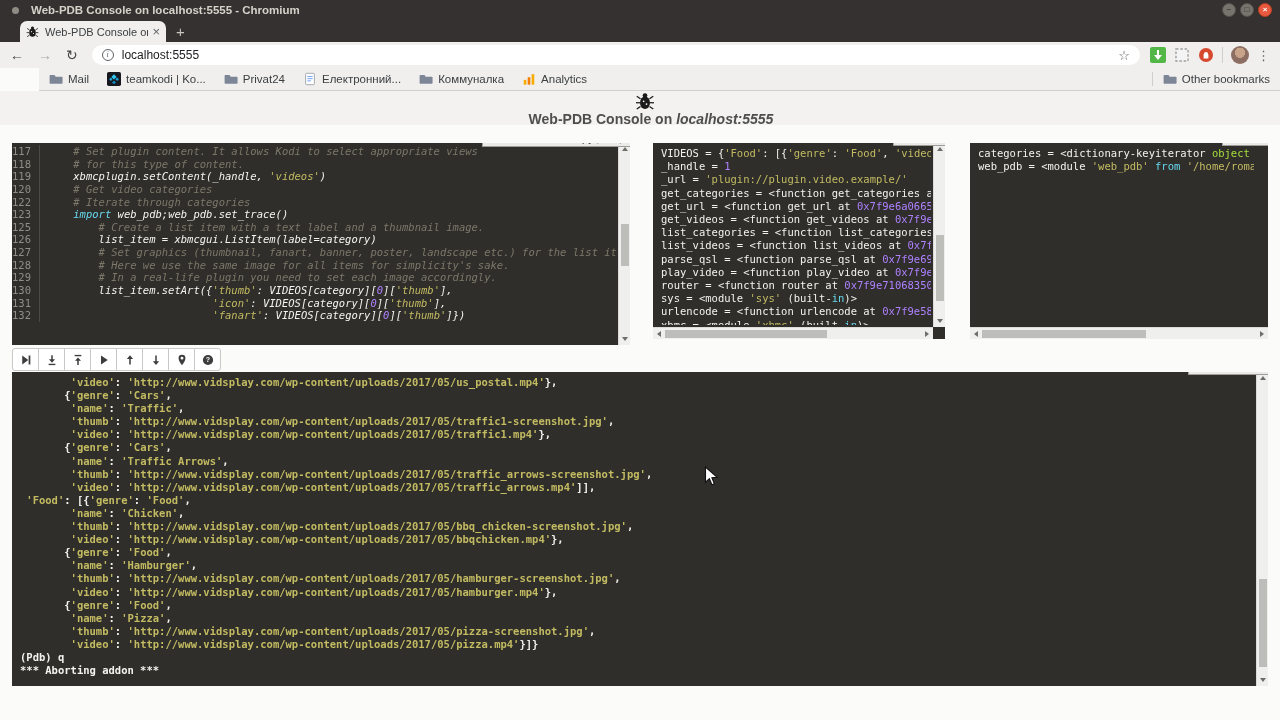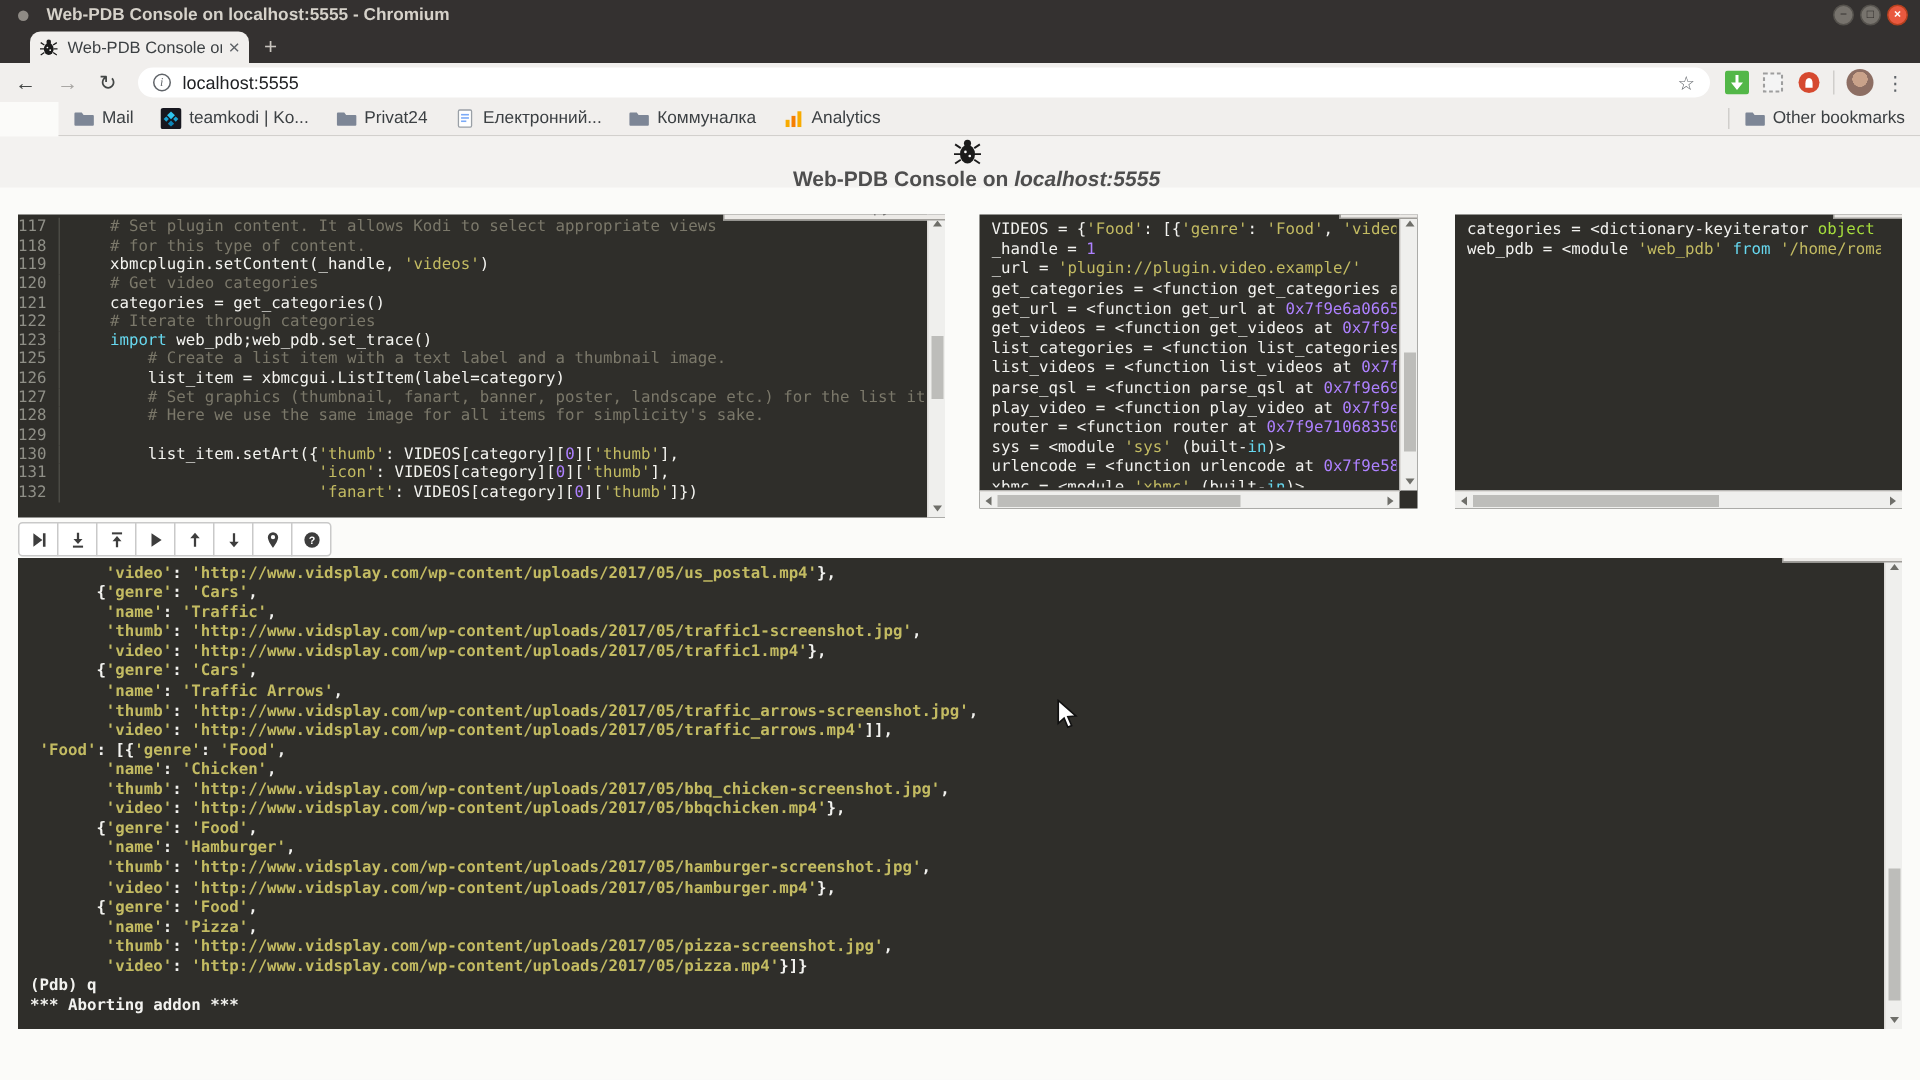--- a/index.html
+++ b/index.html
@@ -63,21 +63,21 @@
 
   .code-panel   { top:52px; left:12px;  width:618px;  height:202px; overflow:hidden; }
   .globals-panel{ top:52px; left:653px; width:292px;  height:196px; overflow:hidden; }
   .locals-panel { top:52px; left:970px; width:298px;  height:196px; overflow:hidden; }
   .console-panel{ top:281px; left:12px; width:1256px; height:314px; overflow:hidden; }
 
   #code-lines { position:absolute; top:2px; left:0; right:13px; bottom:0; overflow:hidden; }
   .code-line { display:flex; height:12.65px; line-height:12.65px; font-family:"DejaVu Sans Mono",monospace; font-size:10.5px; white-space:pre; }
   .code-line.current { background:#45443b; }
   .ln { width:28px; flex:0 0 28px; text-align:right; padding-right:20px; color:#8f8f87; border-right:1px solid #4b4a44; }
-  .ct { padding-left:8px; color:#f4f4f0; }
+  .ct { padding-left:8px; color:#f4f4f0;font-style:italic; }
 
   .plines { position:absolute; top:4px; left:8px; right:14px; bottom:14px; overflow:hidden; }
   .mline { font-family:"DejaVu Sans Mono",monospace; font-size:10.5px; line-height:13.2px; white-space:pre; color:#f2f2ef; }
   #console-lines { bottom:4px;font-weight:bold; }
   #console-lines .mline { line-height:13.1px; }
 
   .tok-com { color:#7b786a; }
   .tok-str { color:#c3bb62; }
   .tok-kw  { color:#67d8ef; }
   .tok-hex { color:#ae81ff; }
@@ -286,28 +286,27 @@
   <div class="panel code-panel">
     <div class="panel-label">
       <b>Current file:</b>
       <span class="mono">main.py(124)</span>
     </div>
     <div id="code-lines">
         <div class="code-line"><span class="ln">117</span><span class="ct"><span class="tok-com">    # Set plugin content. It allows Kodi to select appropriate views</span></span></div>
         <div class="code-line"><span class="ln">118</span><span class="ct"><span class="tok-com">    # for this type of content.</span></span></div>
         <div class="code-line"><span class="ln">119</span><span class="ct">    xbmcplugin.setContent(_handle, <span class="tok-str">'videos'</span>)</span></div>
         <div class="code-line"><span class="ln">120</span><span class="ct"><span class="tok-com">    # Get video categories</span></span></div>
-        <div class="code-line"><span class="ln">121</span><span class="ct">    categories = get_categories()</span></div>
         <div class="code-line"><span class="ln">122</span><span class="ct"><span class="tok-com">    # Iterate through categories</span></span></div>
         <div class="code-line"><span class="ln">123</span><span class="ct">    <span class="tok-kw">import</span> web_pdb;web_pdb.set_trace()</span></div>
         <div class="code-line"><span class="ln">125</span><span class="ct"><span class="tok-com">        # Create a list item with a text label and a thumbnail image.</span></span></div>
         <div class="code-line"><span class="ln">126</span><span class="ct">        list_item = xbmcgui.ListItem(label=category)</span></div>
         <div class="code-line"><span class="ln">127</span><span class="ct"><span class="tok-com">        # Set graphics (thumbnail, fanart, banner, poster, landscape etc.) for the list item.</span></span></div>
         <div class="code-line"><span class="ln">128</span><span class="ct"><span class="tok-com">        # Here we use the same image for all items for simplicity's sake.</span></span></div>
-        <div class="code-line"><span class="ln">129</span></div>
+        <div class="code-line"><span class="ln">129</span><span class="ct"><span class="tok-com">        # In a real-life plugin you need to set each image accordingly.</span></span></div>
         <div class="code-line"><span class="ln">130</span><span class="ct">        list_item.setArt({<span class="tok-str">'thumb'</span>: VIDEOS[category][<span class="tok-hex">0</span>][<span class="tok-str">'thumb'</span>],</span></div>
         <div class="code-line"><span class="ln">131</span><span class="ct">                          <span class="tok-str">'icon'</span>: VIDEOS[category][<span class="tok-hex">0</span>][<span class="tok-str">'thumb'</span>],</span></div>
         <div class="code-line"><span class="ln">132</span><span class="ct">                          <span class="tok-str">'fanart'</span>: VIDEOS[category][<span class="tok-hex">0</span>][<span class="tok-str">'thumb'</span>]})</span></div>
       </div>
     <div class="vscroll">
       <span class="sarrow up"></span>
       <span class="sthumb" style="top:40%;height:42px;"></span>
       <span class="sarrow down"></span>
     </div>
   </div>

